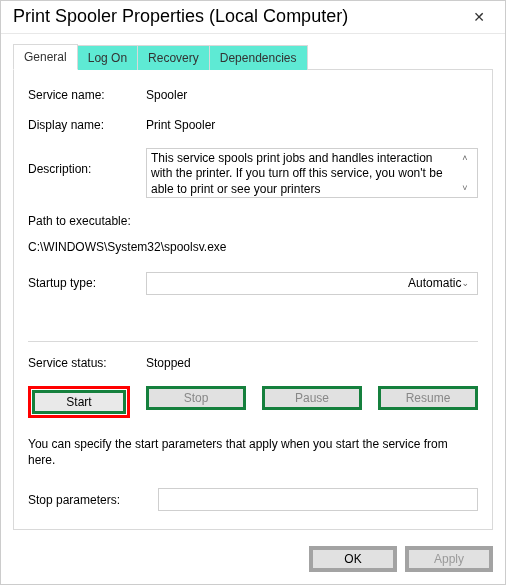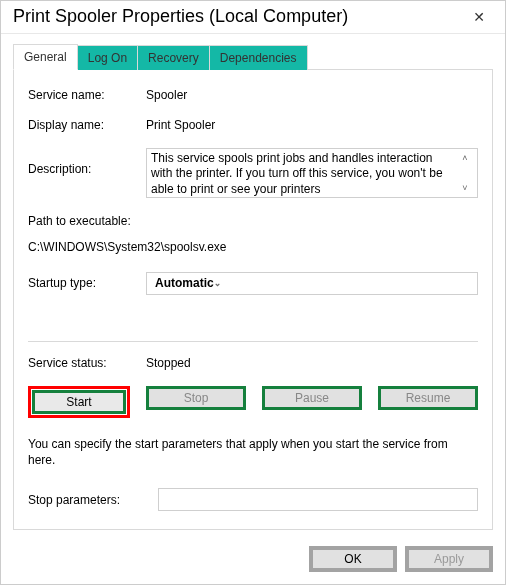--- a/index.html
+++ b/index.html
@@ -43,21 +43,21 @@
       margin-right: -1px;
       color: #333;
       position: relative;
     }
     .tab.active {
       border-bottom: 1px solid #fff;
       margin-bottom: -1px;
       z-index: 3;
     }
     .tab:not(.active) {
-      background: #14b8a6;
+      background: #5eead4;
       top: 1px;
       text-align: center;
     }
     .tab-panel {
       border: 1px solid #d9d9d9;
       padding: 18px 14px 12px 14px;
       flex: 1;
       position: relative;
       z-index: 1;
     }
@@ -87,24 +87,23 @@
       padding: 2px 0;
       color: #666;
       font-size: 9px;
     }
     .select-box {
       border: 1px solid #cfcfcf;
       background: #fff;
       height: 23px;
       display: flex;
       align-items: center;
-      justify-content: flex-start;
+      justify-content: flex-end;
       padding: 1px 8px;
       width: 100%;
-      font-weight: bold;
     }
     .select-box .arrow { color: #666; font-size: 9px; }
     .path-block { margin-bottom: 18px; }
     .divider {
       border: none;
       border-top: 1px solid #d9d9d9;
       margin: 4px 0 14px 0;
     }
     .btn-row {
       display: flex;

